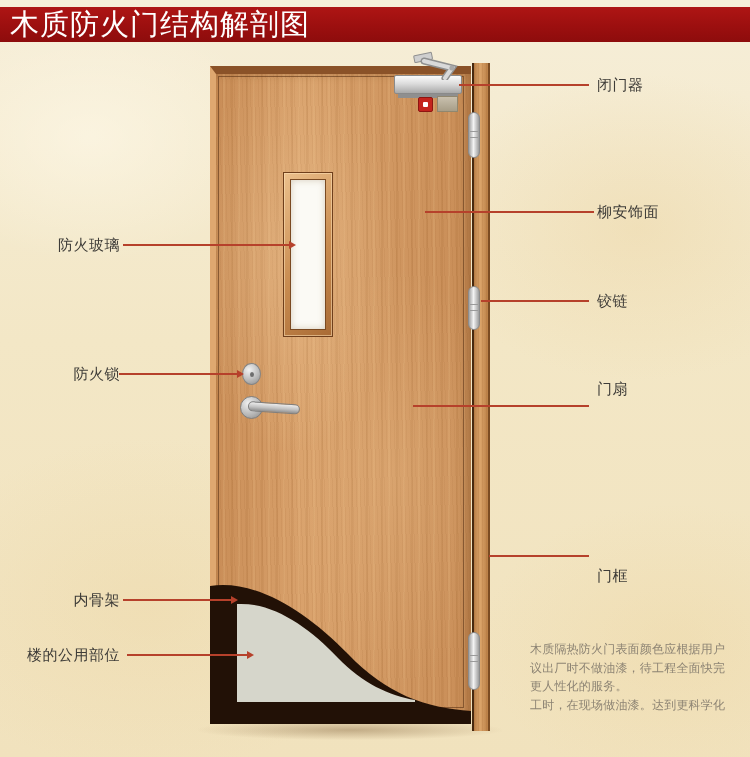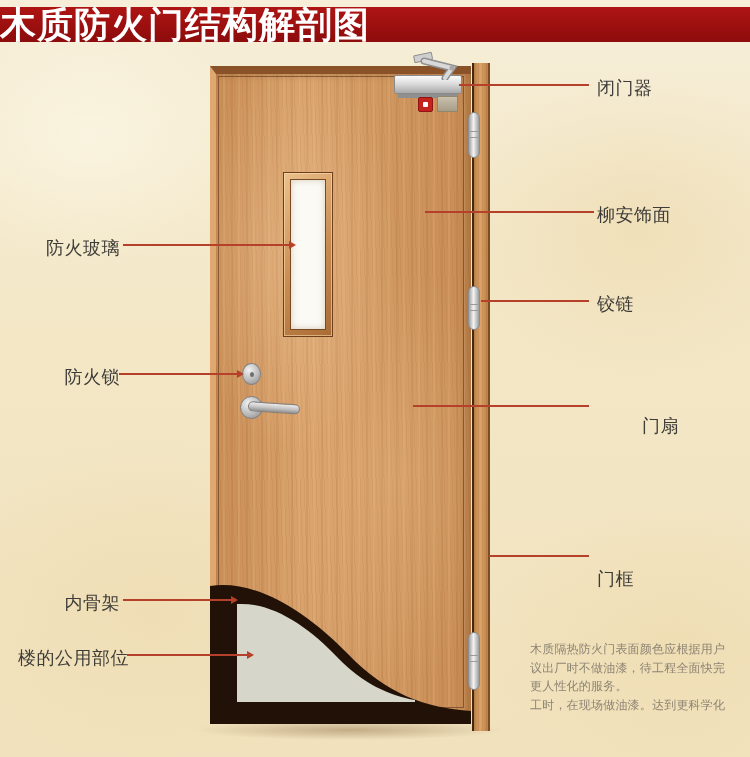--- a/index.html
+++ b/index.html
@@ -10,22 +10,22 @@
     background-image:
       radial-gradient(260px 180px at 12% 18%, rgba(255,250,235,.55), rgba(255,250,235,0) 70%),
       radial-gradient(300px 220px at 85% 30%, rgba(233,206,150,.35), rgba(233,206,150,0) 70%),
       radial-gradient(340px 240px at 20% 80%, rgba(234,209,154,.30), rgba(234,209,154,0) 70%),
       radial-gradient(280px 200px at 90% 85%, rgba(236,212,158,.35), rgba(236,212,158,0) 70%),
       linear-gradient(180deg,#f6eed8 0%,#f3e7c6 45%,#f1e2bd 100%);
   }
   
   .banner{position:absolute;left:0;top:7px;width:750px;height:35px;z-index:50;
     background:linear-gradient(180deg,#ae1514 0%,#9c0f0f 55%,#8d0c0c 100%);}
-  .banner span{display:block;line-height:35px;
-    font-size:36px;font-weight:bold;color:#ffffff;letter-spacing:1px;}
+  .banner span{display:block;line-height:35px;padding-left:10px;
+    font-size:29px;font-weight:normal;color:#ffffff;letter-spacing:1px;}
   
   .frame-strip{position:absolute;left:472px;top:63px;width:18px;height:668px;z-index:8;
     box-sizing:border-box;border-left:2px solid #46280f;border-right:2px solid #7c4c22;
     background-color:#cf9357;
     background-image:
       repeating-linear-gradient(90deg, rgba(160,100,45,.18) 0 1px, rgba(160,100,45,0) 1px 4px),
       linear-gradient(90deg, rgba(120,70,30,.25), rgba(255,215,160,.25) 45%, rgba(140,85,35,.3) 100%);}
   
   .leaf{position:absolute;left:210px;top:66px;width:261px;height:658px;z-index:10;
     box-sizing:border-box;border-top:8px solid #8a5228;border-left:6px solid #dfa870;
@@ -78,25 +78,25 @@
   .hinge.h2{top:286px;height:44px;}
   .hinge.h3{top:632px;height:58px;}
   
   .cutaway{position:absolute;left:210px;top:578px;width:261px;height:146px;z-index:13;}
   .door-shadow{position:absolute;left:198px;top:720px;width:304px;height:20px;z-index:5;
     background:radial-gradient(ellipse at center, rgba(125,92,52,.4) 0%, rgba(125,92,52,0) 72%);}
   
   .ann-line{position:absolute;height:2px;background:#b6412b;z-index:40;}
   .ann-line.arrow::after{content:"";position:absolute;right:-7px;top:-3px;width:0;height:0;
     border-left:7px solid #b6412b;border-top:4px solid transparent;border-bottom:4px solid transparent;}
-  .ann-label{position:absolute;z-index:40;font-size:18px;color:#3e3c38;font-weight:500;letter-spacing:.5px;white-space:nowrap;}
+  .ann-label{position:absolute;z-index:40;font-size:15px;color:#3e3c38;font-weight:500;letter-spacing:.5px;white-space:nowrap;}
   .ann-label.l{text-align:right;width:102px;left:18px;}
   .ann-label.r{left:597px;}
   #lab-glass{top:236px;} #lab-lock{top:365px;} #lab-skeleton{top:591px;} #lab-core{top:646px;}
-  #lab-closer{top:76px;} #lab-veneer{top:203px;} #lab-hinge{top:292px;} #lab-leaf{top:414px;margin-left:45px;} #lab-doorframe{top:547px;margin-top:20px;}
+  #lab-closer{top:76px;} #lab-veneer{top:203px;} #lab-hinge{top:292px;} #lab-leaf{top:380px;} #lab-doorframe{top:547px;margin-top:20px;}
   #ln-glass{left:123px;top:244px;width:166px;}
   #ln-lock{left:119px;top:373px;width:118px;}
   #ln-skeleton{left:123px;top:599px;width:108px;}
   #ln-core{left:127px;top:654px;width:120px;}
   #ln-closer{left:459px;top:84px;width:130px;}
   #ln-veneer{left:425px;top:211px;width:169px;}
   #ln-hinge{left:481px;top:300px;width:108px;}
   #ln-leaf{left:413px;top:405px;width:176px;}
   #ln-doorframe{left:489px;top:555px;width:100px;}
   

